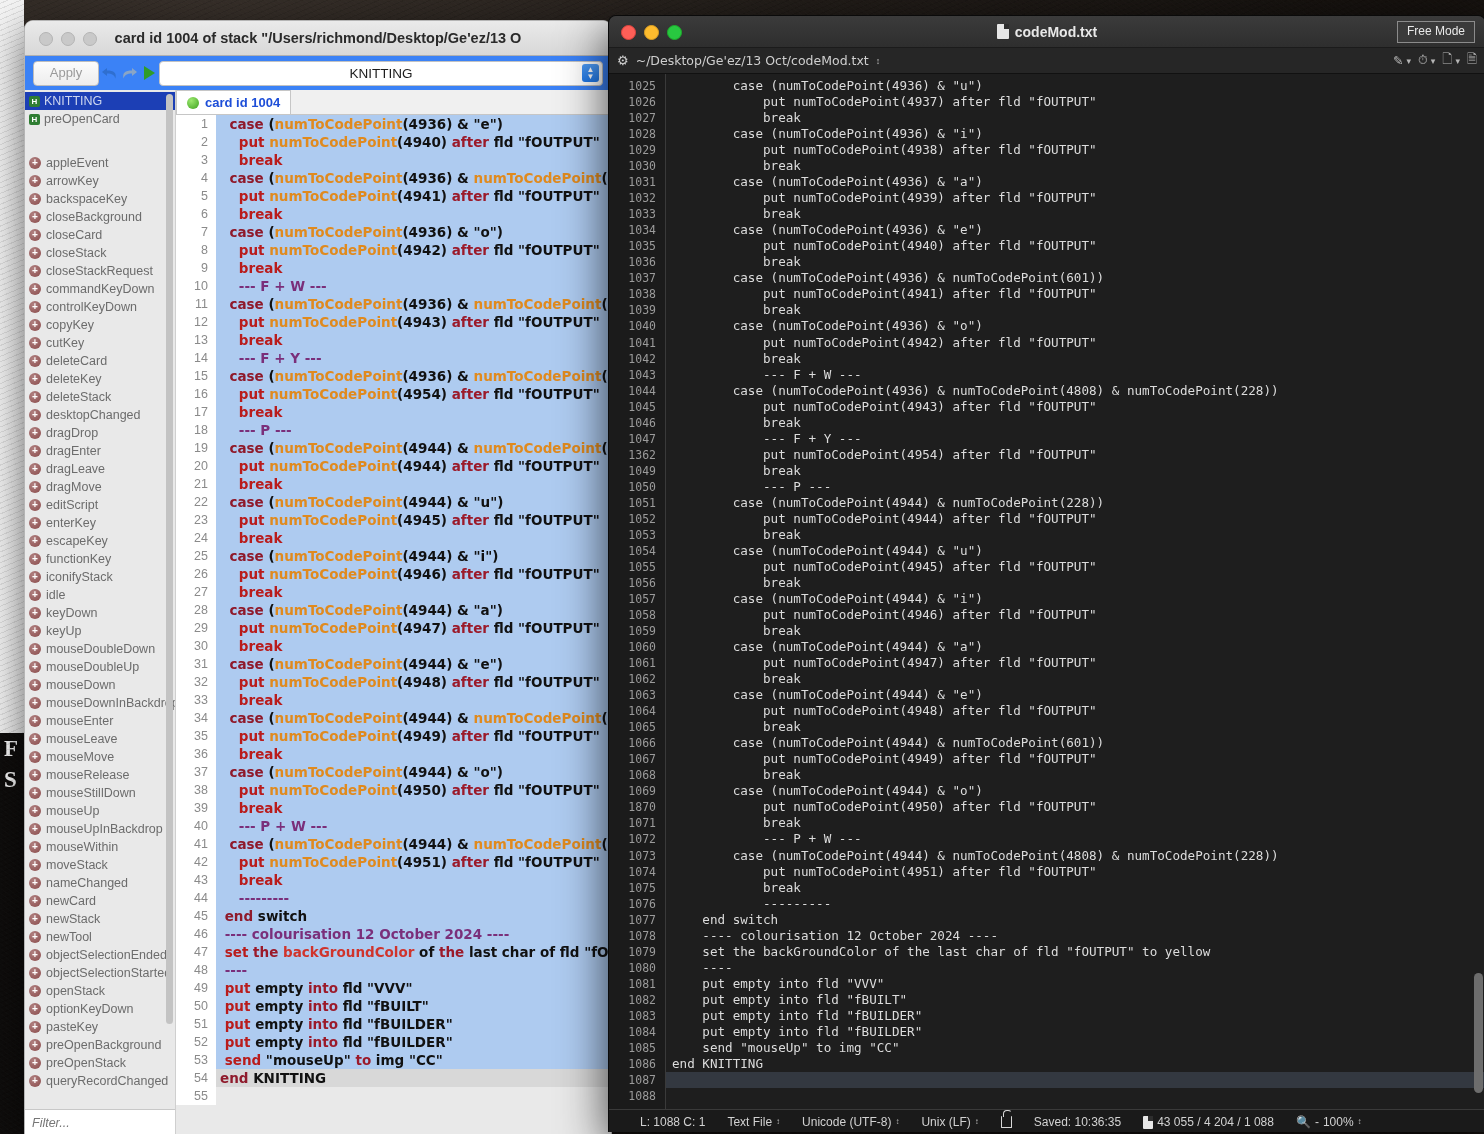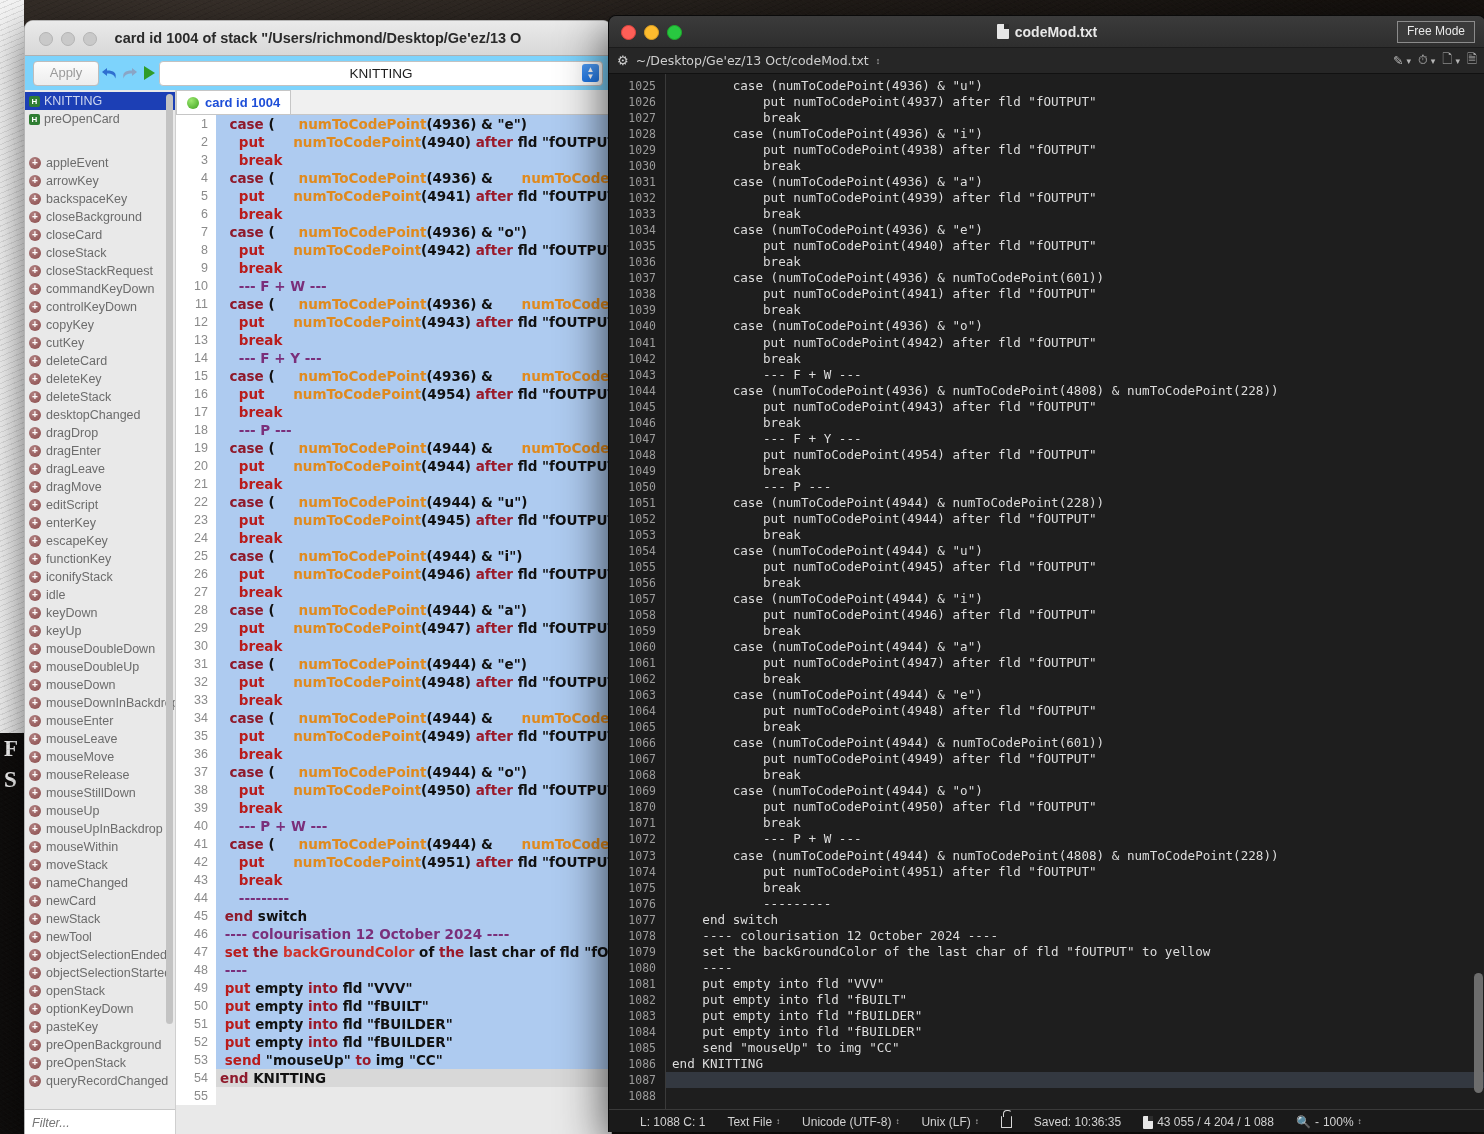--- a/index.html
+++ b/index.html
@@ -38,21 +38,21 @@
   .lc-titlebar{
     height:34px;background:linear-gradient(#eaeaea,#d8d8d8);
     border-bottom:1px solid #b0b0b0;position:relative;
   }
   .lc-traffic{position:absolute;left:14px;top:11px;display:flex;gap:8px;}
   .lc-dot{width:12px;height:12px;border-radius:50%;background:#c9c9c9;border:1px solid #b4b4b4;}
   .lc-title{
     text-align:center;line-height:34px;font-size:14.5px;font-weight:bold;color:#2a2a2a;
     white-space:nowrap;overflow:hidden;padding:0 60px;
   }
-  .lc-toolbar{height:34px;background:#7dd3fc;display:flex;align-items:center;padding:0 8px;gap:0;}
+  .lc-toolbar{height:34px;background:#3b82f6;display:flex;align-items:center;padding:0 8px;gap:0;}
   .apply-btn{
     width:64px;height:23px;line-height:21px;text-align:center;
     background:linear-gradient(#fcfcfc,#ededed);border:1px solid #bdbdbd;border-radius:4px;
     font-size:13px;color:#9a9a9a;
   }
   .tb-icon{width:20px;height:22px;display:flex;align-items:center;justify-content:center;}
   .handler-combo{
     flex:1;height:23px;background:#fff;border:1px solid #c2c2c2;border-radius:4px;
     display:flex;align-items:center;position:relative;
   }
@@ -95,21 +95,21 @@
   .code-line{display:flex;height:18px;align-items:center;font-size:13.5px;
     font-family:"DejaVu Sans",sans-serif;}
   .gut{width:32px;text-align:right;padding-right:8px;color:#8a8a8a;font-size:12.5px;flex:0 0 auto;
      font-family:"Liberation Sans",sans-serif;background:#fff;height:18px;line-height:18px;}
   .ctxt{flex:1;white-space:pre;height:18px;line-height:18px;padding-left:4px;color:#111;font-weight:bold;
      overflow:hidden;}
   .code-line.hl .ctxt{background:#aecbf0;}
   .code-line.cur .ctxt{background:#d8d8d8;}
   .k-case{color:#8f1a2b;}
   .k-blue{color:#b91c1c;}
-  .k-fn{color:#e08a1e;margin-left:24px;}
+  .k-fn{color:#e08a1e;}
   .k-red{color:#9b1a2a;}
   .k-com{color:#7a2f7a;}
 
   
   #tw-window{
     position:absolute;left:608px;top:15px;width:876px;height:1116px;
     background:#1d1d1d;border-radius:8px 8px 0 0;overflow:hidden;
     box-shadow:0 14px 48px rgba(0,0,0,.72);
     border:1px solid #0a0a0a;border-bottom:none;
   }
@@ -707,21 +707,21 @@
         <div>1038</div>
         <div>1039</div>
         <div>1040</div>
         <div>1041</div>
         <div>1042</div>
         <div>1043</div>
         <div>1044</div>
         <div>1045</div>
         <div>1046</div>
         <div>1047</div>
-        <div>1048</div>
+        <div>1362</div>
         <div>1049</div>
         <div>1050</div>
         <div>1051</div>
         <div>1052</div>
         <div>1053</div>
         <div>1054</div>
         <div>1055</div>
         <div>1056</div>
         <div>1057</div>
         <div>1058</div>

